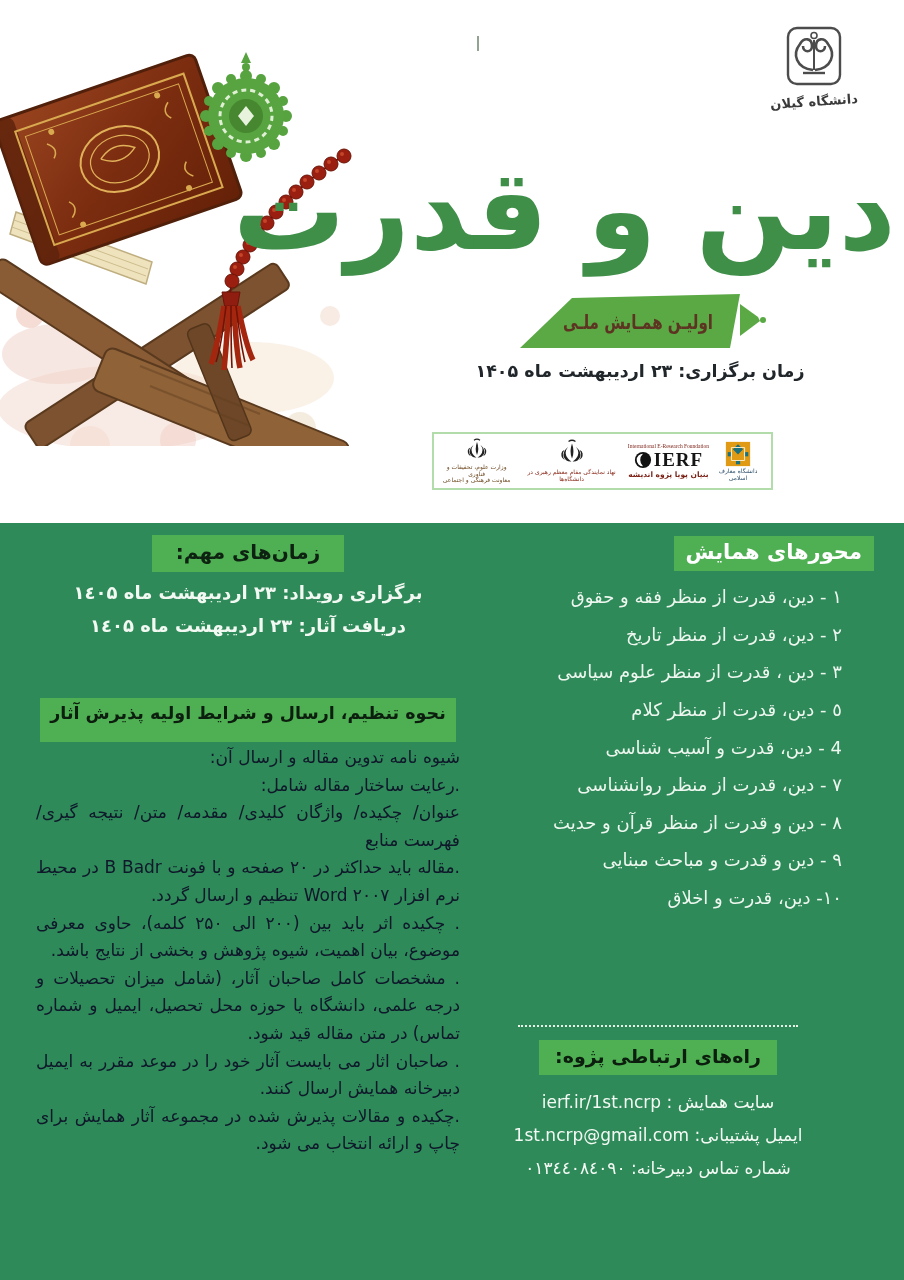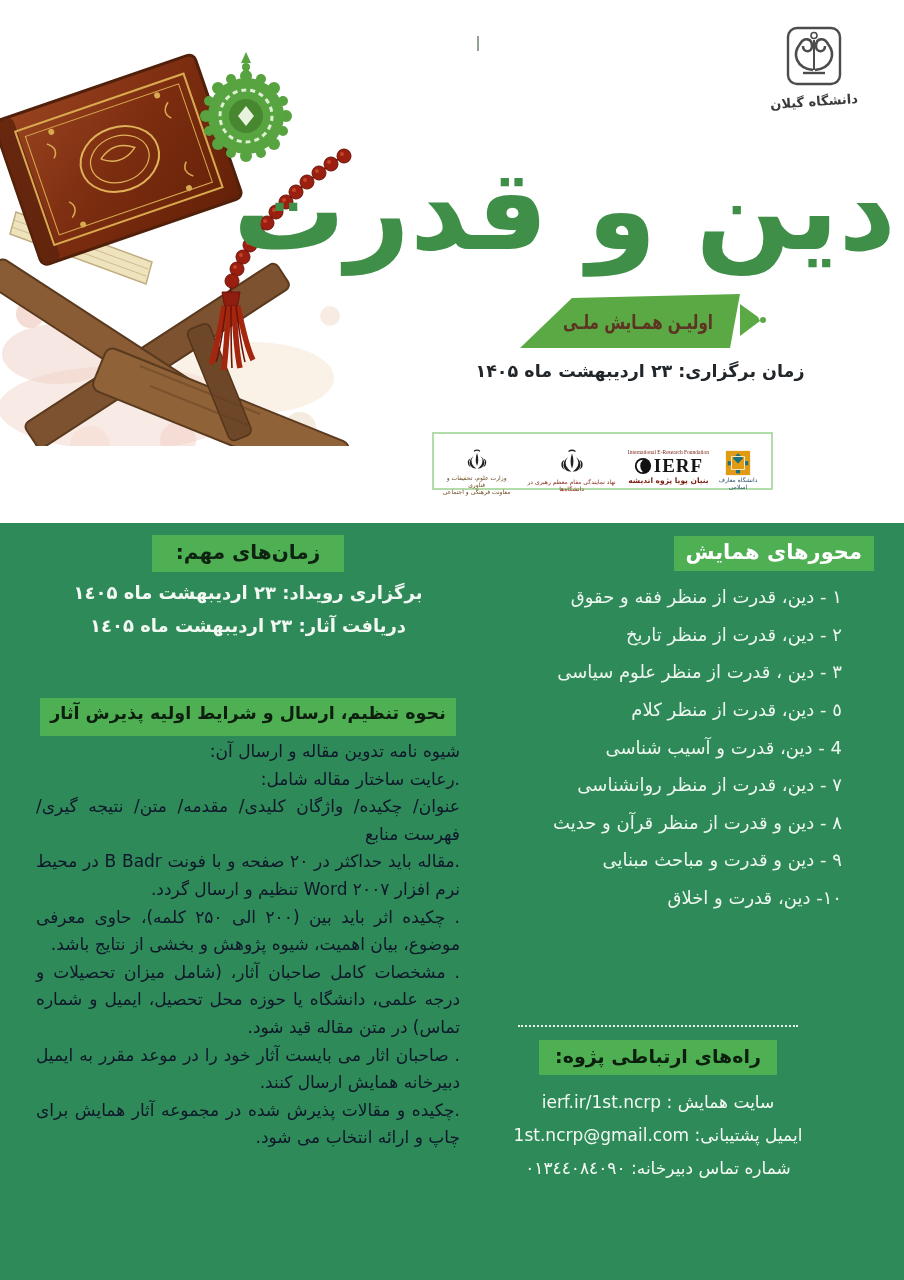--- a/index.html
+++ b/index.html
@@ -17,42 +17,42 @@
     font-size:112px;font-weight:bold;line-height:1.15;color:#3f8f49;
     letter-spacing:-2px;white-space:nowrap;
   }
   .banner{position:absolute;top:288px;left:500px;width:268px;height:66px;}
   .org-block{position:absolute;top:361px;left:420px;width:440px;text-align:center;color:#20262a;}
   .org-block .l1{font-size:17.5px;font-weight:bold;}
   .org-block .l2{font-size:17.5px;font-weight:bold;}
   .logos-strip{
     position:absolute;top:432px;left:432px;width:341px;height:58px;box-sizing:border-box;
     background:#fff;border:2px solid #b2dcaa;display:flex;flex-direction:row;
-    align-items:flex-start;justify-content:space-around;padding:15px 4px;direction:ltr;
+    align-items:center;justify-content:space-around;padding:2px 4px;direction:ltr;
   }
   .logo-cell{display:flex;flex-direction:column;align-items:center;justify-content:center;line-height:1.15;text-align:center;}
   .logo-cell .tiny{font-size:6px;color:#6e4a22;direction:rtl;}
   .logo-cell .tiny2{font-size:6px;color:#8a2a1a;direction:rtl;}
   .ierf-top{font-size:5.5px;color:#7a1f14;font-family:"Liberation Serif",serif;white-space:nowrap;}
   .ierf-main{display:flex;align-items:center;gap:2px;font-family:"Liberation Serif",serif;
     font-weight:bold;font-size:19px;color:#151515;letter-spacing:1px;}
   .ierf-cap{font-size:7.5px;color:#7a1f14;font-weight:bold;}
   .maaref-cap{font-size:6px;color:#2c4f6b;}
   
   .green-section{position:absolute;top:523px;left:0;width:904px;height:757px;background:#2e8a59;}
   .hl{background:#4fb053;display:inline-block;}
   .topics{position:absolute;top:13px;right:30px;width:420px;text-align:right;}
   .topics-header{color:#ffffff;font-weight:bold;font-size:21px;padding:4px 12px 7px;}
   .topics-list{margin-top:7px;padding-left:0;}
   .topic-item{height:37.6px;display:flex;align-items:center;font-size:18px;color:#eef7ef;padding-right:32px;}
   .times{position:absolute;top:12px;left:36px;width:424px;text-align:center;}
   .times-header{color:#0d2210;font-weight:bold;font-size:20px;padding:5px 24px 8px;}
   .time-lines{margin-top:4px;font-size:18px;color:#f2f8f2;line-height:33px;font-weight:bold;}
   .submission{position:absolute;top:175px;left:36px;width:424px;text-align:center;}
-  .submission-header{color:#0c1e0e;font-weight:bold;font-size:17.5px;padding:5px 10px 13px;}
+  .submission-header{color:#0c1e0e;font-weight:bold;font-size:17.5px;padding:5px 10px 19px;}
   .submission-body{margin-top:2px;font-size:17px;line-height:27.6px;color:#0f172a;text-align:justify;text-align-last:right;}
   .submission-body p{margin:0;}
   .contact{position:absolute;top:498px;right:100px;width:292px;text-align:center;}
   .contact-divider{border-top:2px dotted #e9f4e9;width:280px;margin:4px auto 13px;}
   .contact-header{color:#0c1e0e;font-weight:bold;font-size:19px;padding:5px 16px 8px;}
   .contact-lines{margin-top:11px;font-size:17px;color:#f4faf4;line-height:33px;}
 </style>
 </head>
 <body>
 

